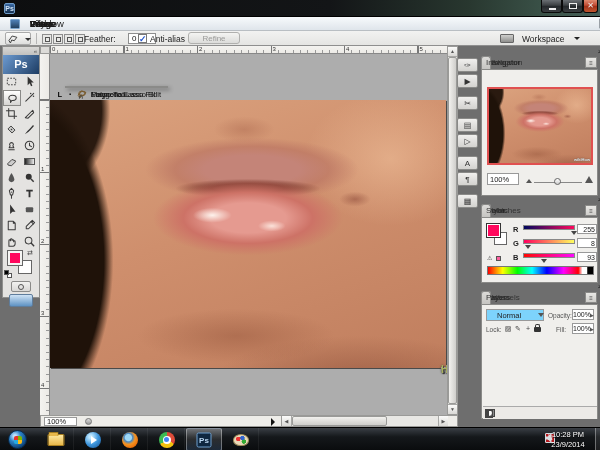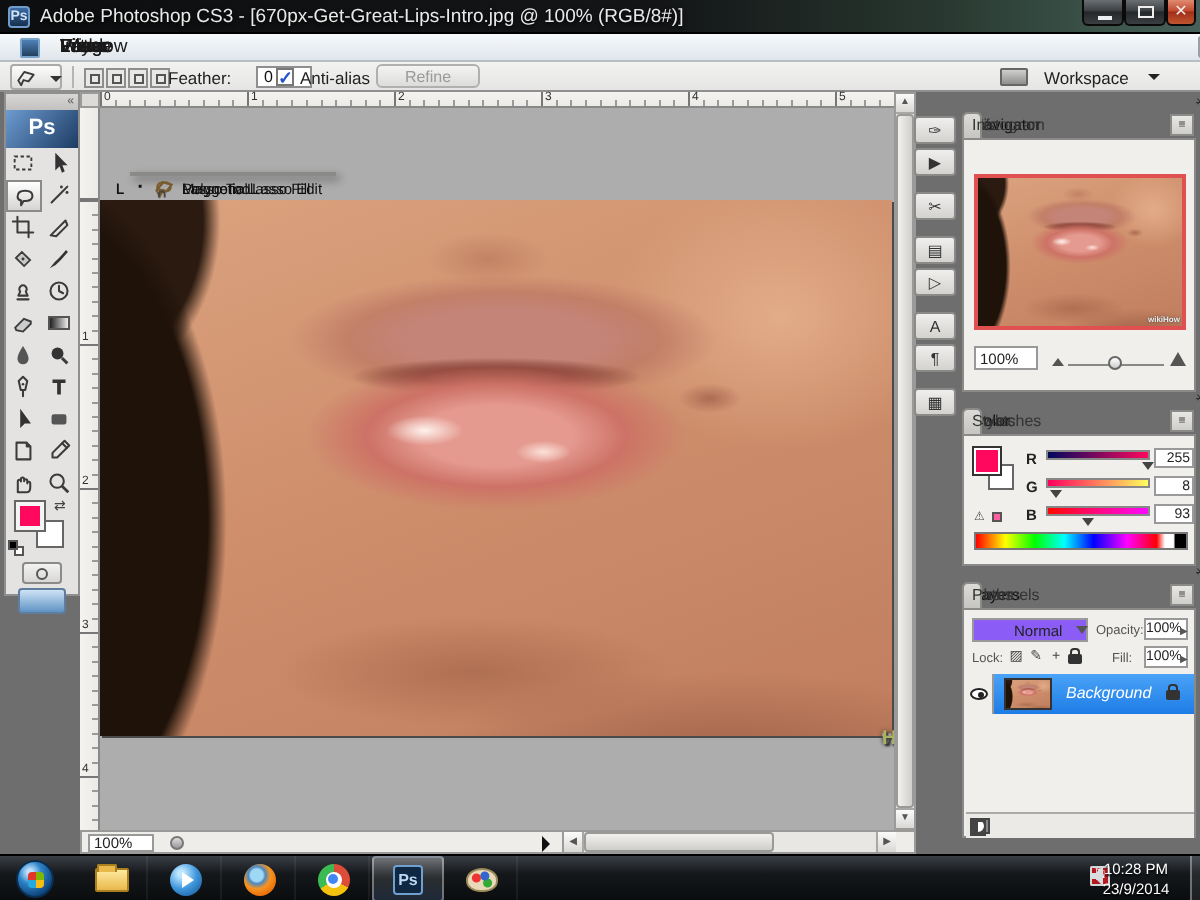--- a/index.html
+++ b/index.html
@@ -191,22 +191,22 @@
   .g-r{background:linear-gradient(90deg,rgb(0,8,93),rgb(255,8,93));}
   .g-g{background:linear-gradient(90deg,rgb(255,0,93),rgb(255,255,93));}
   .g-b{background:linear-gradient(90deg,rgb(255,8,0),rgb(255,8,255));}
   .gamut{left:5px;top:36px;font-size:6px;color:#444;}
   .gamut-sq{left:9px;top:2px;width:5px;height:5px;background:#ff5f9e;border:1px solid #555;}
   .spectrum{left:5px;top:48px;width:107px;height:9px;border:1px solid #777;background:
     linear-gradient(90deg,#f00 0%,#ff0 14%,#0f0 28%,#0ff 42%,#00f 56%,#f0f 72%,#f00 86%,#fff 90%,#fff 94%,#000 95%,#000 100%);}
 
   
   .lp-label{font-size:6.5px;color:#555;}
-  .blend-select{left:4px;top:4px;width:58px;height:12px;background:#8b5cf6;border:1px solid #999;
-    font-size:7.5px;line-height:11px;padding-left:20px;}
+  .blend-select{left:4px;top:4px;width:58px;height:12px;background:#7dd3fc;border:1px solid #999;
+    font-size:7.5px;line-height:11px;padding-left:10px;}
   .bs-caret{right:2px;top:4px;border-width:4px 3px 0 3px;border-top-color:#555;}
   .val-box{width:22px;height:11px;background:#fff;border:1px solid #999;font-size:7px;line-height:10px;text-align:right;padding-right:6px;}
   .spin{font-size:5px;color:#555;}
   .lock-ico{top:19px;width:8px;height:9px;font-size:7px;line-height:9px;text-align:center;color:#444;}
   .layerrow{left:1px;top:32px;width:114px;height:20px;background:linear-gradient(#4aa3f7,#1e7ce6);}
   .eye-cell{left:0;top:0;width:14px;height:20px;background:#f0efec;border-right:1px solid #999;}
   .eye{left:2px;top:7px;width:9px;height:6px;border:1px solid #222;border-radius:50%;background:#fff;}
   .eye-dot{left:2.5px;top:1px;width:3px;height:3px;background:#222;border-radius:50%;}
   .lthumb{left:19px;top:2px;width:24px;height:16px;border:1px solid #333;}
   .lname{left:50px;top:5px;font-size:8px;font-style:italic;color:#fff;}
@@ -268,21 +268,20 @@
   .showdesk{right:0;top:0;width:5px;height:23px;background:rgba(255,255,255,.08);
     border-left:1px solid rgba(255,255,255,.35);}
 </style>
 </head>
 <body>
 
 <div id="app">
 
   <div class="titlebar">
     <div class="tb-icon">Ps</div>
-    <div class="tb-title">Adobe Photoshop CS3 - [670px-Get-Great-Lips-Intro.jpg @ 100% (RGB/8#)]</div>
     <div class="cap-btn b-min">
         <span class="glyph-dash"></span>
       </div>
     <div class="cap-btn b-max">
         <span class="glyph-box"></span>
       </div>
     <div class="cap-btn b-close">✕</div>
   </div>
 
   <div class="menubar">
@@ -658,30 +657,20 @@
         <div class="lp-label" style="left:4px;top:21px">Lock:</div>
         <div class="lock-ico" style="left:22px">▨</div>
         <div class="lock-ico" style="left:32px">✎</div>
         <div class="lock-ico" style="left:42px">+</div>
         <div class="lock-ico" style="left:52px">
             <span class="mini-lock" style="left:0;top:3px"></span>
           </div>
         <div class="lp-label" style="left:74px;top:21px">Fill:</div>
         <div class="val-box" style="left:90px;top:18px">100%</div>
         <div class="spin" style="left:108px;top:21px">▶</div>
-        <div class="layerrow">
-          <div class="eye-cell">
-            <span class="eye">
-                <span class="eye-dot"></span>
-              </span>
-          </div>
-          <div class="lthumb lips-art"></div>
-          <div class="lname">Background</div>
-          <span class="mini-lock" style="left:100px;top:8px"></span>
-        </div>
         <div class="lbottom rel">
           <span class="lb">∞</span>
           <span class="lb" style="font-style:italic">fx.</span>
           <span class="lb">
               <span class="lb-box lb-mask"></span>
             </span>
           <span class="lb">
               <span class="lb-adj"></span>
             </span>
           <span class="lb">

